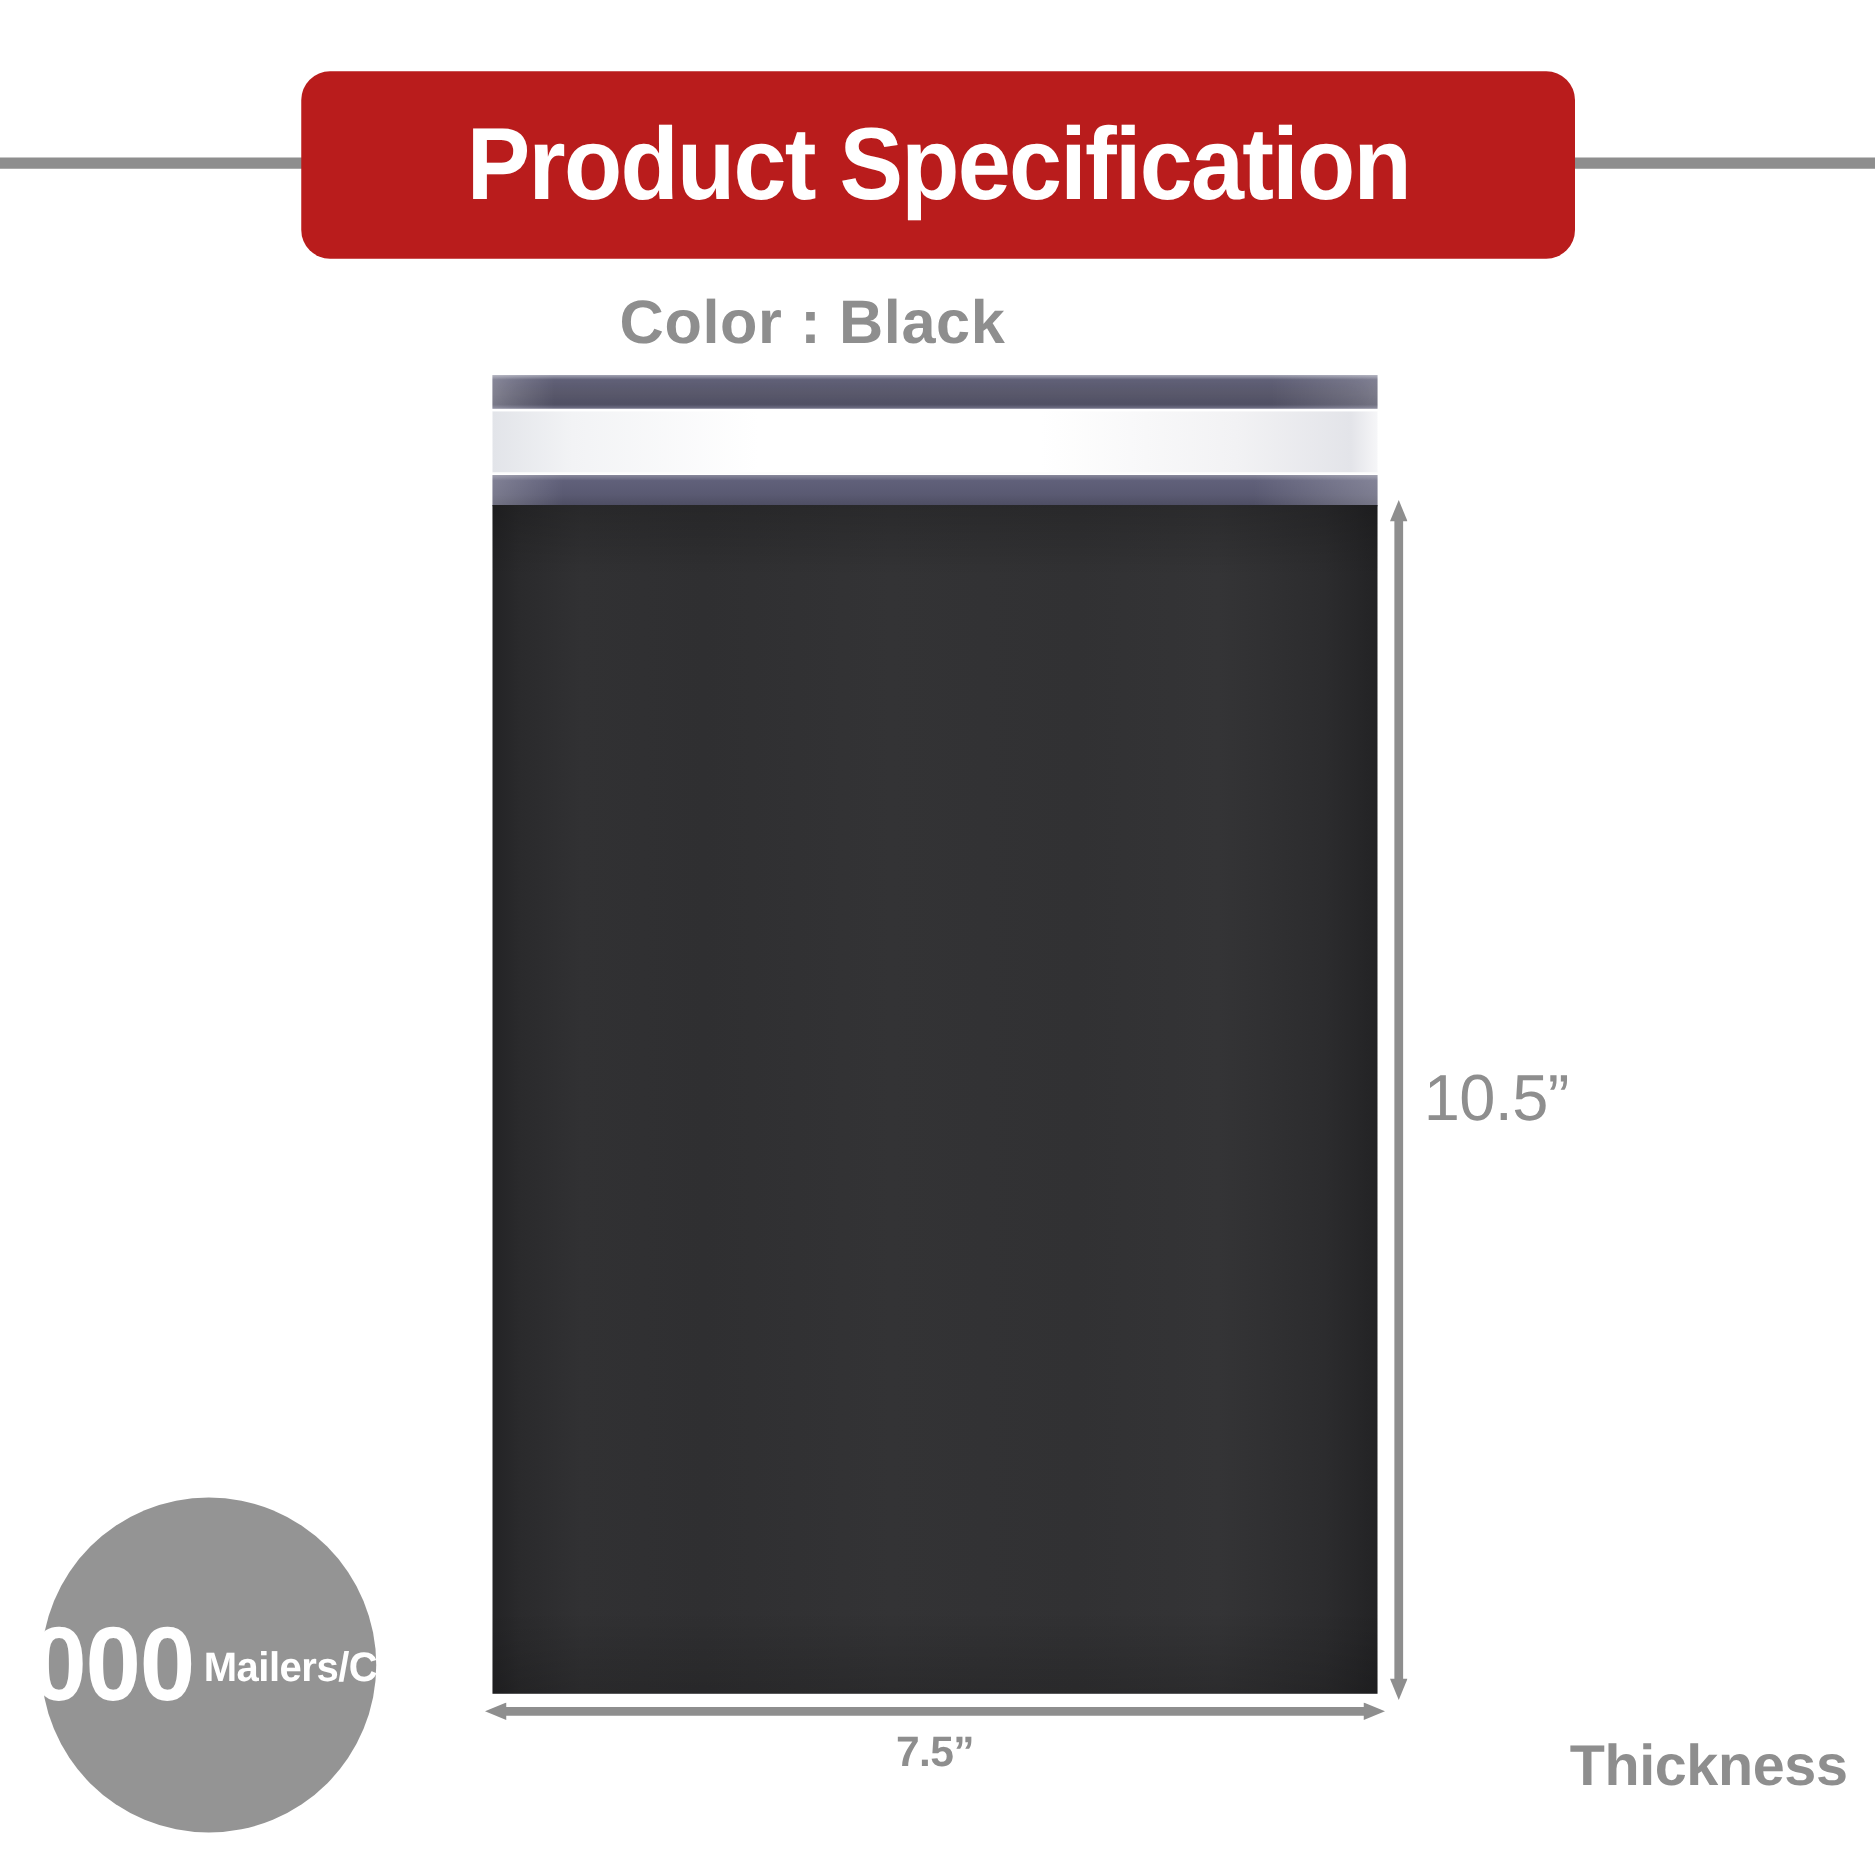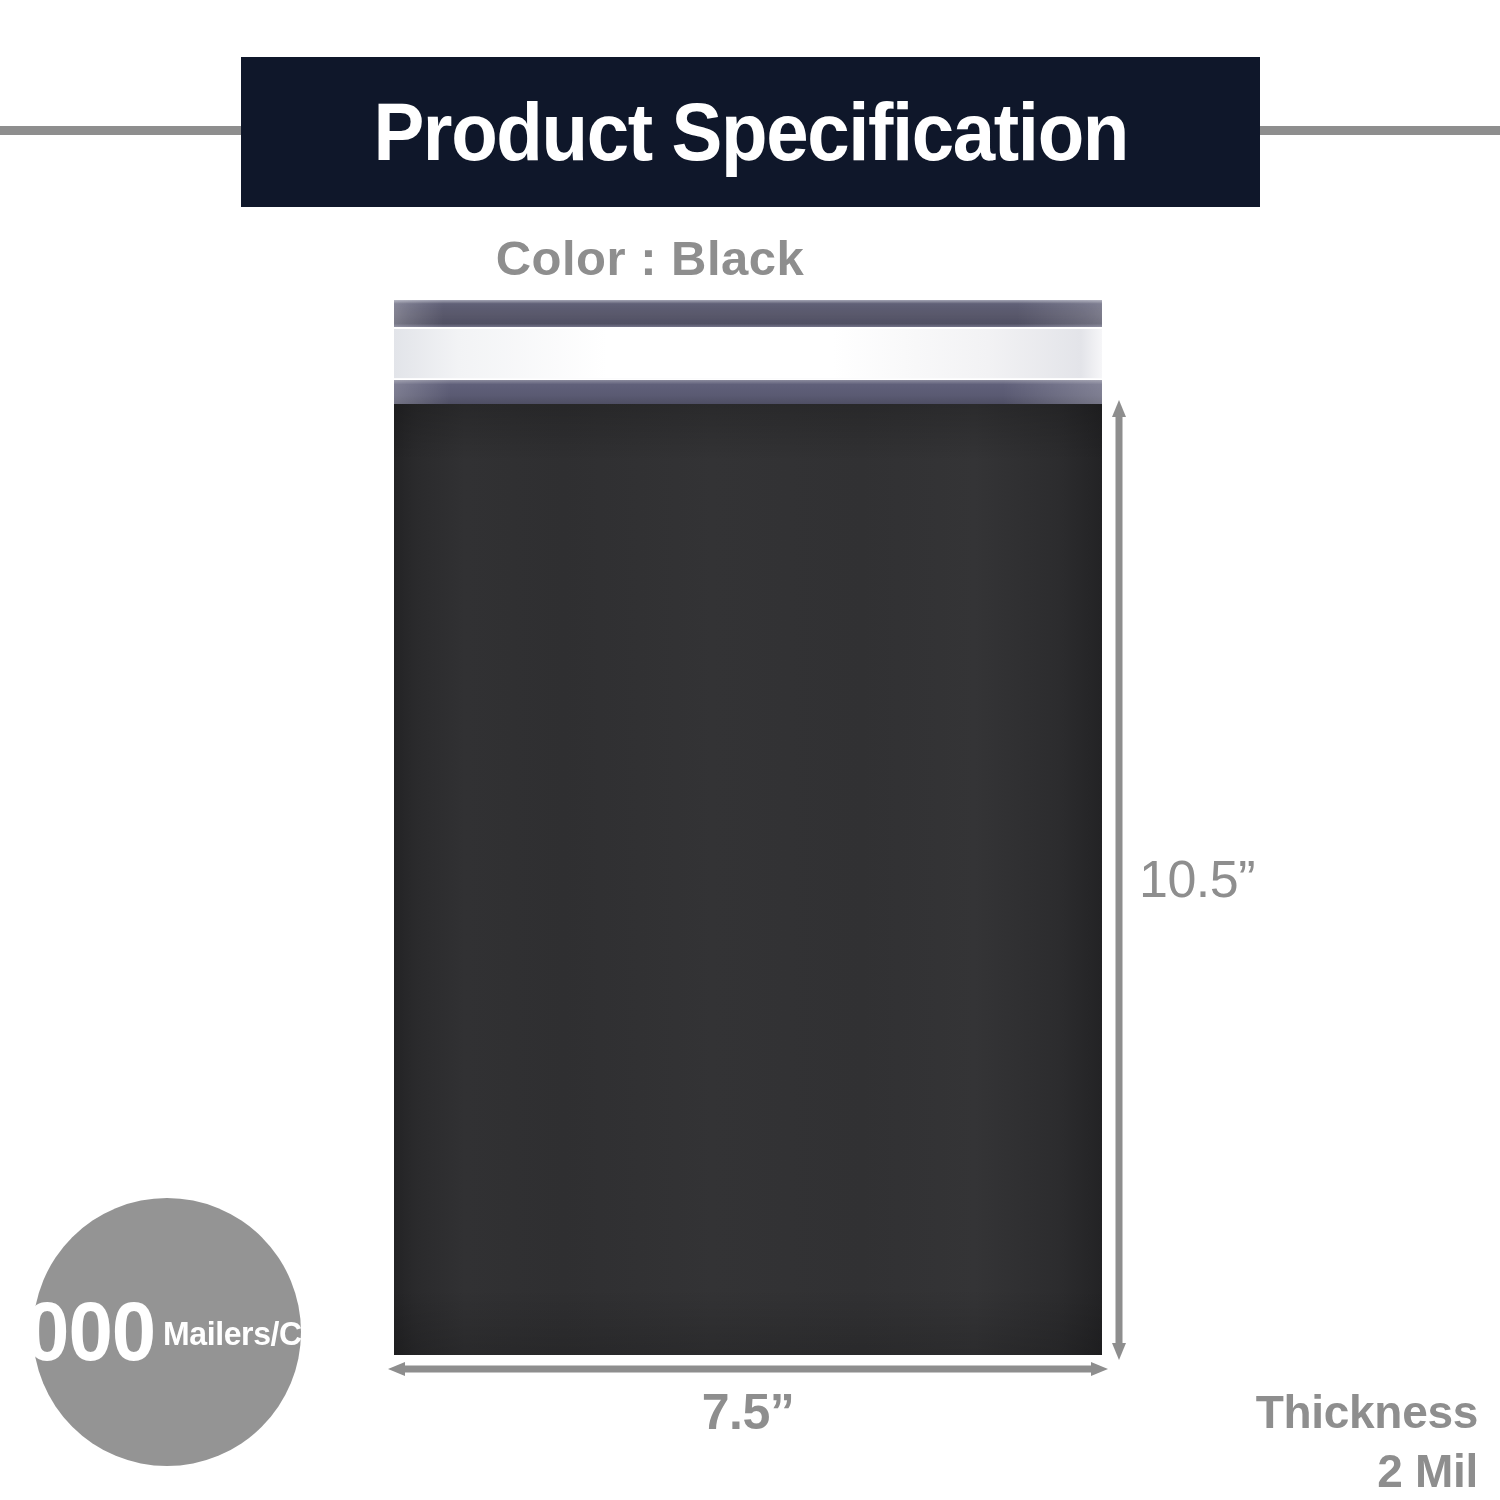--- a/index.html
+++ b/index.html
@@ -27,24 +27,25 @@
   }
   #header-rule-left  { left: 0;    width: 252px; }
   #header-rule-right { left: 1248px; width: 252px; }
 
   #header-banner {
     position: absolute;
     left: 241px;
     top: 57px;
     width: 1019px;
     height: 150px;
-    background: #0f172a;
+    background: #b91c1c;
     display: flex;
     align-items: center;
     justify-content: center;
+    border-radius: 23px;
   }
   #header-title {
     color: #ffffff;
     font-size: 82px;
     font-weight: 700;
     letter-spacing: -1.5px;
     line-height: 1;
     white-space: nowrap;
     transform: scaleX(0.93);
   }
@@ -189,21 +190,21 @@
     width: 720px;
     height: 14px;
   }
   #dim-width-label {
     position: absolute;
     left: 394px;
     top: 1383px;
     width: 708px;
     text-align: center;
     color: #8e8e8e;
-    font-size: 50px;
+    font-size: 34px;
     font-weight: 700;
     letter-spacing: -0.5px;
     white-space: nowrap;
   }
 
   
   #qty-badge {
     position: absolute;
     left: 33px;
     top: 1198px;
@@ -288,14 +289,13 @@
 
 <div id="dim-width-label">7.5”</div>
 
 <div id="qty-badge">
   <span id="qty-badge-count">2000</span>
   <span id="qty-badge-unit">Mailers/Case</span>
 </div>
 
 <div id="thickness-block">
   <div>Thickness</div>
-  <div>2 Mil</div>
 </div>
 
 </body></html>

